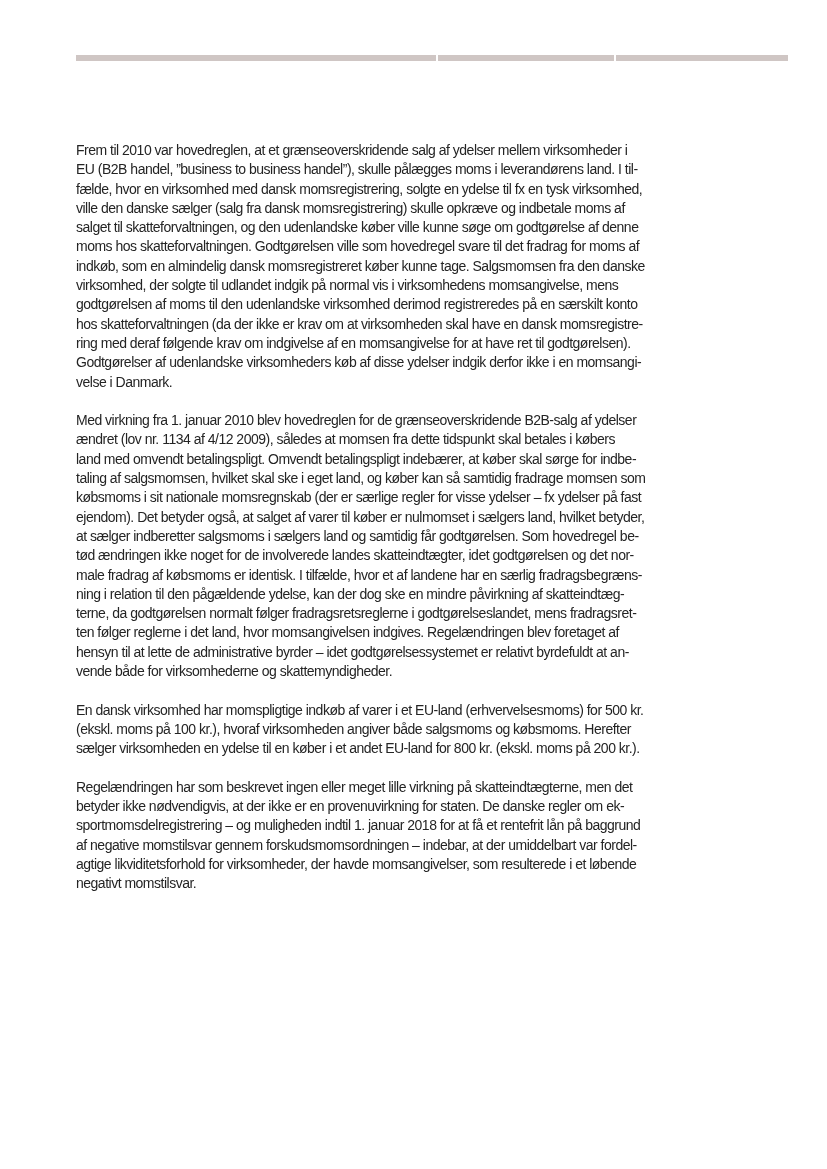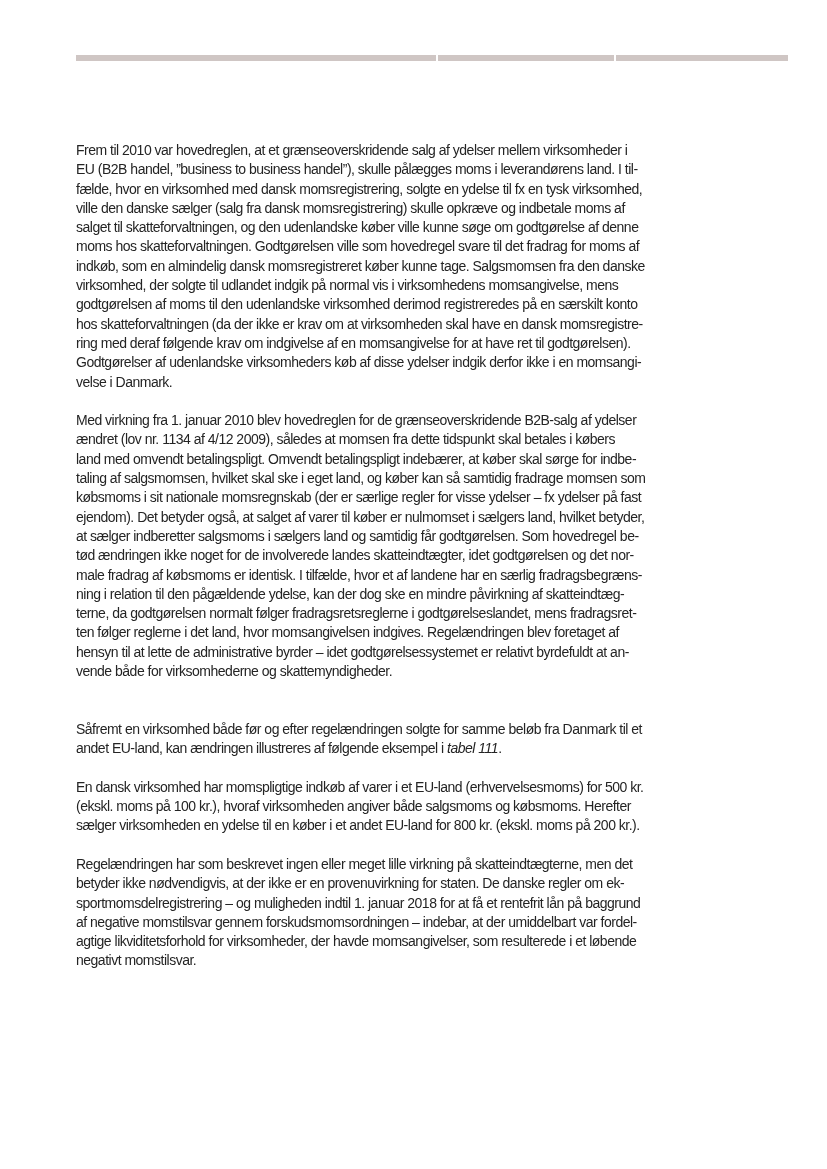--- a/index.html
+++ b/index.html
@@ -81,24 +81,20 @@
 købsmoms i sit nationale momsregnskab (der er særlige regler for visse ydelser – fx ydelser på fast
 ejendom). Det betyder også, at salget af varer til køber er nulmomset i sælgers land, hvilket betyder,
 at sælger indberetter salgsmoms i sælgers land og samtidig får godtgørelsen. Som hovedregel be-
 tød ændringen ikke noget for de involverede landes skatteindtægter, idet godtgørelsen og det nor-
 male fradrag af købsmoms er identisk. I tilfælde, hvor et af landene har en særlig fradragsbegræns-
 ning i relation til den pågældende ydelse, kan der dog ske en mindre påvirkning af skatteindtæg-
 terne, da godtgørelsen normalt følger fradragsretsreglerne i godtgørelseslandet, mens fradragsret-
 ten følger reglerne i det land, hvor momsangivelsen indgives. Regelændringen blev foretaget af
 hensyn til at lette de administrative byrder – idet godtgørelsessystemet er relativt byrdefuldt at an-
 vende både for virksomhederne og skattemyndigheder.</p>
-    <p class="para">
-      <span>Såfremt en virksomhed både før og efter regelændringen solgte for samme beløb fra Danmark til et</span>
-      <span><span>andet EU-land, kan ændringen illustreres af følgende eksempel i </span><em>tabel 111</em><span>.</span></span>
-    </p>
     <p class="para">En dansk virksomhed har momspligtige indkøb af varer i et EU-land (erhvervelsesmoms) for 500 kr.
 (ekskl. moms på 100 kr.), hvoraf virksomheden angiver både salgsmoms og købsmoms. Herefter
 sælger virksomheden en ydelse til en køber i et andet EU-land for 800 kr. (ekskl. moms på 200 kr.).</p>
     <p class="para">Regelændringen har som beskrevet ingen eller meget lille virkning på skatteindtægterne, men det
 betyder ikke nødvendigvis, at der ikke er en provenuvirkning for staten. De danske regler om ek-
 sportmomsdelregistrering – og muligheden indtil 1. januar 2018 for at få et rentefrit lån på baggrund
 af negative momstilsvar gennem forskudsmomsordningen – indebar, at der umiddelbart var fordel-
 agtige likviditetsforhold for virksomheder, der havde momsangivelser, som resulterede i et løbende
 negativt momstilsvar.</p>
   </div>

